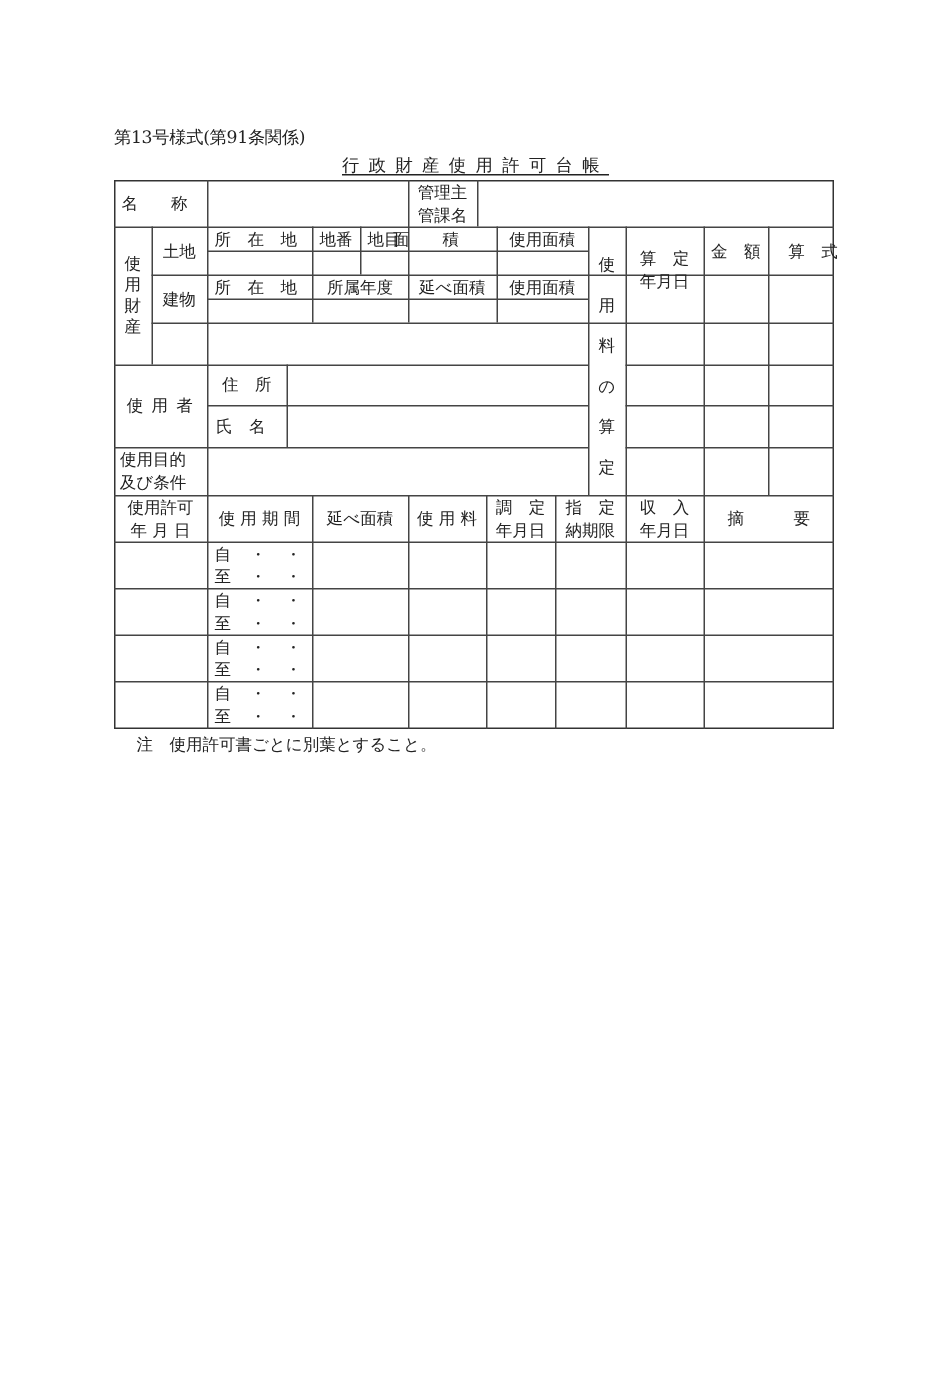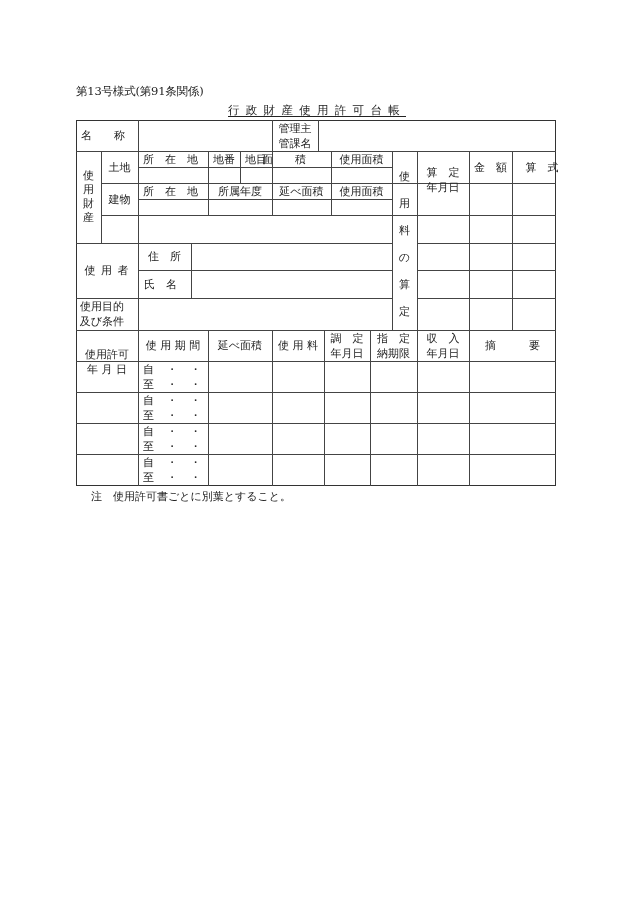--- a/index.html
+++ b/index.html
@@ -140,21 +140,21 @@
 <div class="cell" style="left:76px;top:243px;width:62px;height:55px;letter-spacing:1px">使 用 者</div>
 <div class="cell" style="left:138px;top:243px;width:53px;height:27px">住　所</div>
 <div class="cell left-just" style="left:192px;top:244px;width:200px;height:26px"></div>
 <div class="cell" style="left:134px;top:270px;width:53px;height:28px">氏　名</div>
 <div class="cell left-just" style="left:192px;top:271px;width:200px;height:27px"></div>
 
 <div class="cell" style="left:71px;top:298px;width:62px;height:32px;line-height:15px">使用目的
 及び条件</div>
 <div class="cell left-just" style="left:139px;top:299px;width:253px;height:31px"></div>
 
-<div class="cell" style="left:76px;top:346px;width:62px;height:31px">使用許可
+<div class="cell" style="left:76px;top:330px;width:62px;height:31px">使用許可
 年 月 日</div>
 <div class="cell" style="left:138px;top:330px;width:70px;height:31px">使 用 期 間</div>
 <div class="cell" style="left:208px;top:330px;width:64px;height:31px">延べ面積</div>
 <div class="cell" style="left:272px;top:330px;width:52px;height:31px">使 用 料</div>
 <div class="cell" style="left:324px;top:330px;width:46px;height:31px">調　定
 年月日</div>
 <div class="cell" style="left:370px;top:330px;width:47px;height:31px">指　定
 納期限</div>
 <div class="cell" style="left:417px;top:330px;width:52px;height:31px">収　入
 年月日</div>

